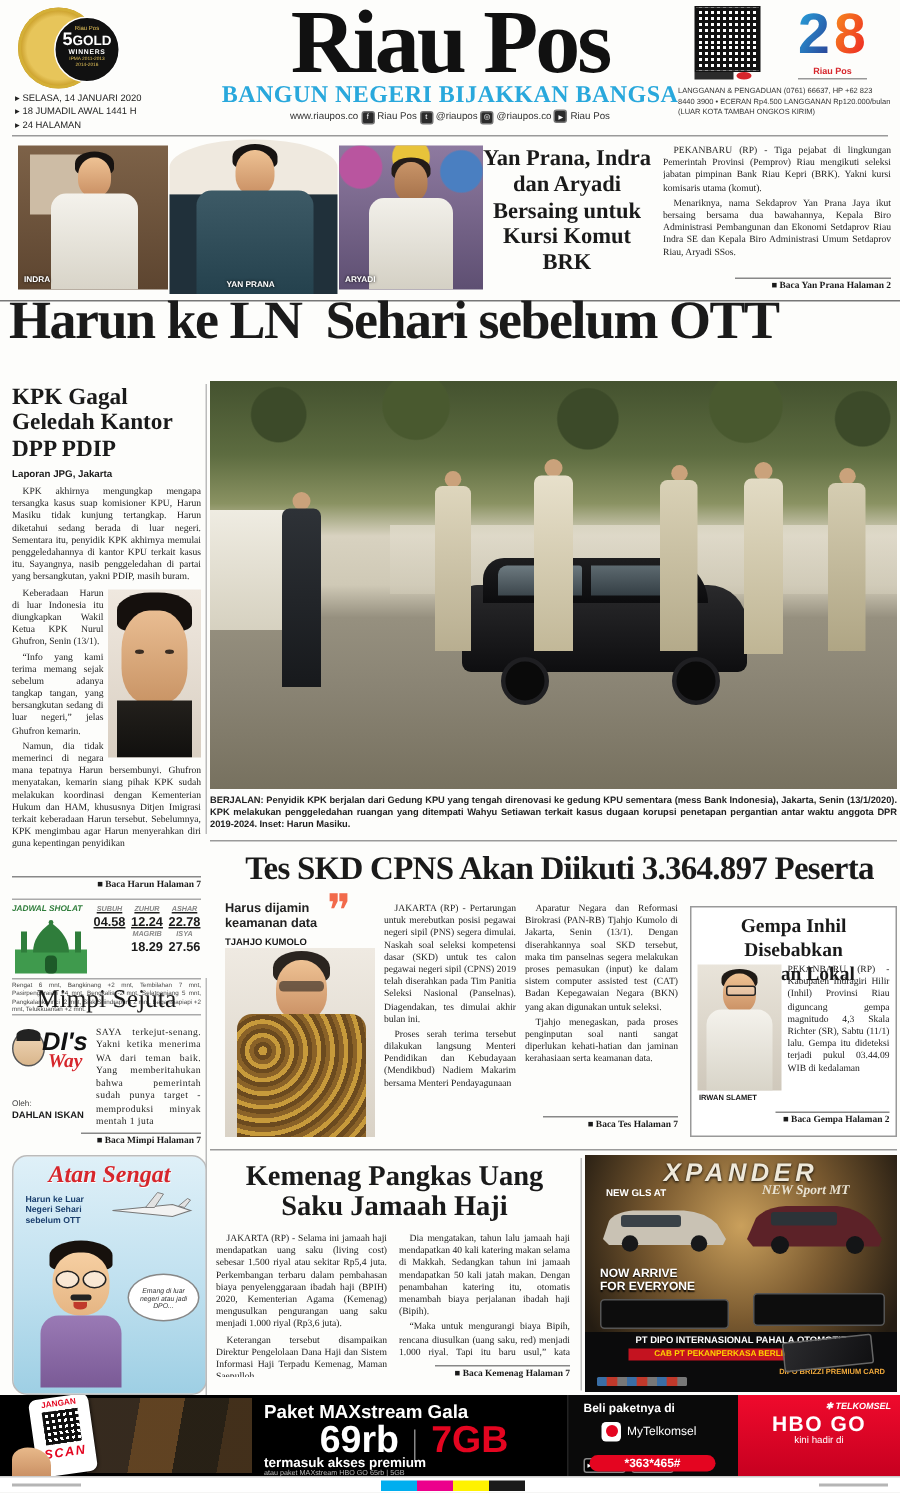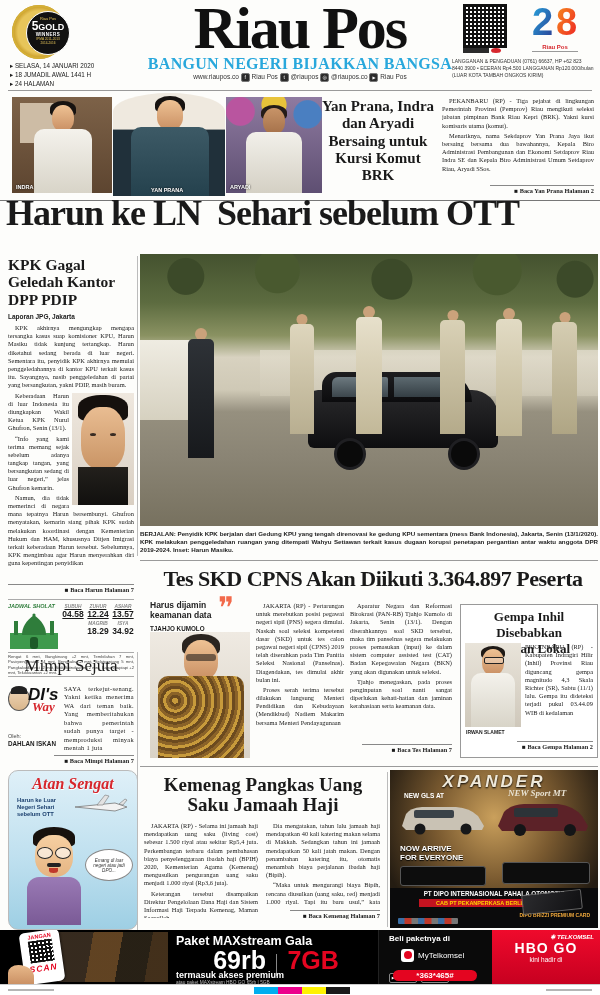--- a/index.html
+++ b/index.html
@@ -35,21 +35,21 @@
 </style>
 </head>
 <body>
 
 <div class="page">
 
   <div class="abs" style="left:0;top:0;width:600px;height:92px;">
 
     <div class="abs" style="left:12px;top:5px;width:54px;height:54px;border-radius:50%;
          background:radial-gradient(circle,#e7c55a 55%,#b8860b 75%,#e7c55a 85%);box-shadow:0 0 0 2px #d4af37 inset;">
-      <div class="abs" style="left:14px;top:6px;width:42px;height:42px;border-radius:50%;background:#111;border:1.5px solid #fff;text-align:center;color:#fff;">
+      <div class="abs" style="left:24px;top:6px;width:42px;height:42px;border-radius:50%;background:#111;border:1.5px solid #fff;text-align:center;color:#fff;">
         <div class="san" style="font-size:4px;color:#e7c55a;margin-top:4px;">Riau Pos</div>
         <div class="san b" style="font-size:12px;line-height:10px;"><span>5</span><span style="font-size:9px;">GOLD</span></div>
         <div class="san b" style="font-size:4.5px;letter-spacing:0.5px;">WINNERS</div>
         <div class="san" style="font-size:3.2px;color:#e7c55a;">IPMA 2011-2013</div>
         <div class="san" style="font-size:3.2px;color:#e7c55a;">2014-2016</div>
       </div>
     </div>
 
     <div class="abs san" style="left:10px;top:62px;width:130px;font-size:6.3px;line-height:1.4;color:#222;">
       <div>▸ <span>SELASA, 14 JANUARI 2020</span></div>
@@ -175,31 +175,31 @@
           <div style="width:22px;text-align:center;">
               <div class="san b i" style="font-size:4.8px;color:#888;">SUBUH</div>
               <div class="san b" style="font-size:8.5px;">04.58</div>
             </div>
           <div style="width:22px;text-align:center;">
               <div class="san b i" style="font-size:4.8px;color:#888;">ZUHUR</div>
               <div class="san b" style="font-size:8.5px;">12.24</div>
             </div>
           <div style="width:22px;text-align:center;">
               <div class="san b i" style="font-size:4.8px;color:#888;">ASHAR</div>
-              <div class="san b" style="font-size:8.5px;">13.57</div>
+              <div class="san b" style="font-size:8.5px;">22.78</div>
             </div>
         </div>
         <div style="display:flex;gap:3px;margin-top:2px;justify-content:flex-end;">
           <div style="width:22px;text-align:center;">
               <div class="san b i" style="font-size:4.8px;color:#888;">MAGRIB</div>
               <div class="san b" style="font-size:8.5px;">18.29</div>
             </div>
           <div style="width:22px;text-align:center;">
               <div class="san b i" style="font-size:4.8px;color:#888;">ISYA</div>
-              <div class="san b" style="font-size:8.5px;">34.92</div>
+              <div class="san b" style="font-size:8.5px;">27.56</div>
             </div>
         </div>
       </div>
       <div class="abs san j" style="left:0;top:54px;width:126px;font-size:4.2px;line-height:1.25;color:#444;">Rengat 6 mnt, Bangkinang +2 mnt, Tembilahan 7 mnt, Pasirpengaraian +4 mnt, Bengkalis -2 mnt, Selatpanjang 5 mnt, Pangkalankerinci -2 mnt, Siak Sriindrapura 2 mnt, Bagansiapiapi +2 mnt, Telukkuantan +2 mnt.</div>
     </div>
   </div>
 
   <div class="abs vline" style="left:137px;top:256px;height:300px;"></div>
 
   <div class="abs" style="left:140px;top:254px;width:458px;height:272px;overflow:hidden;

